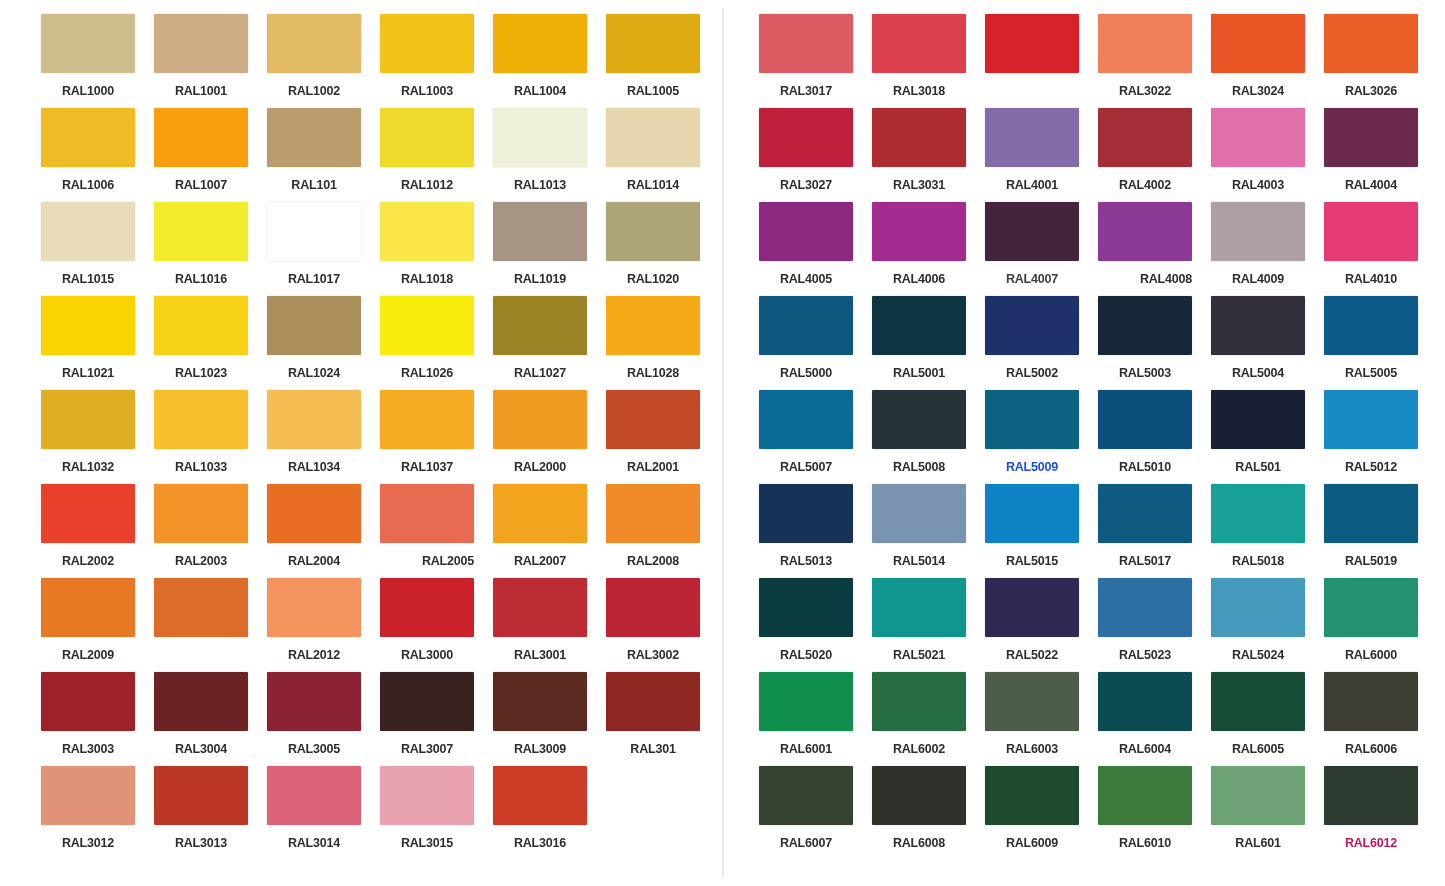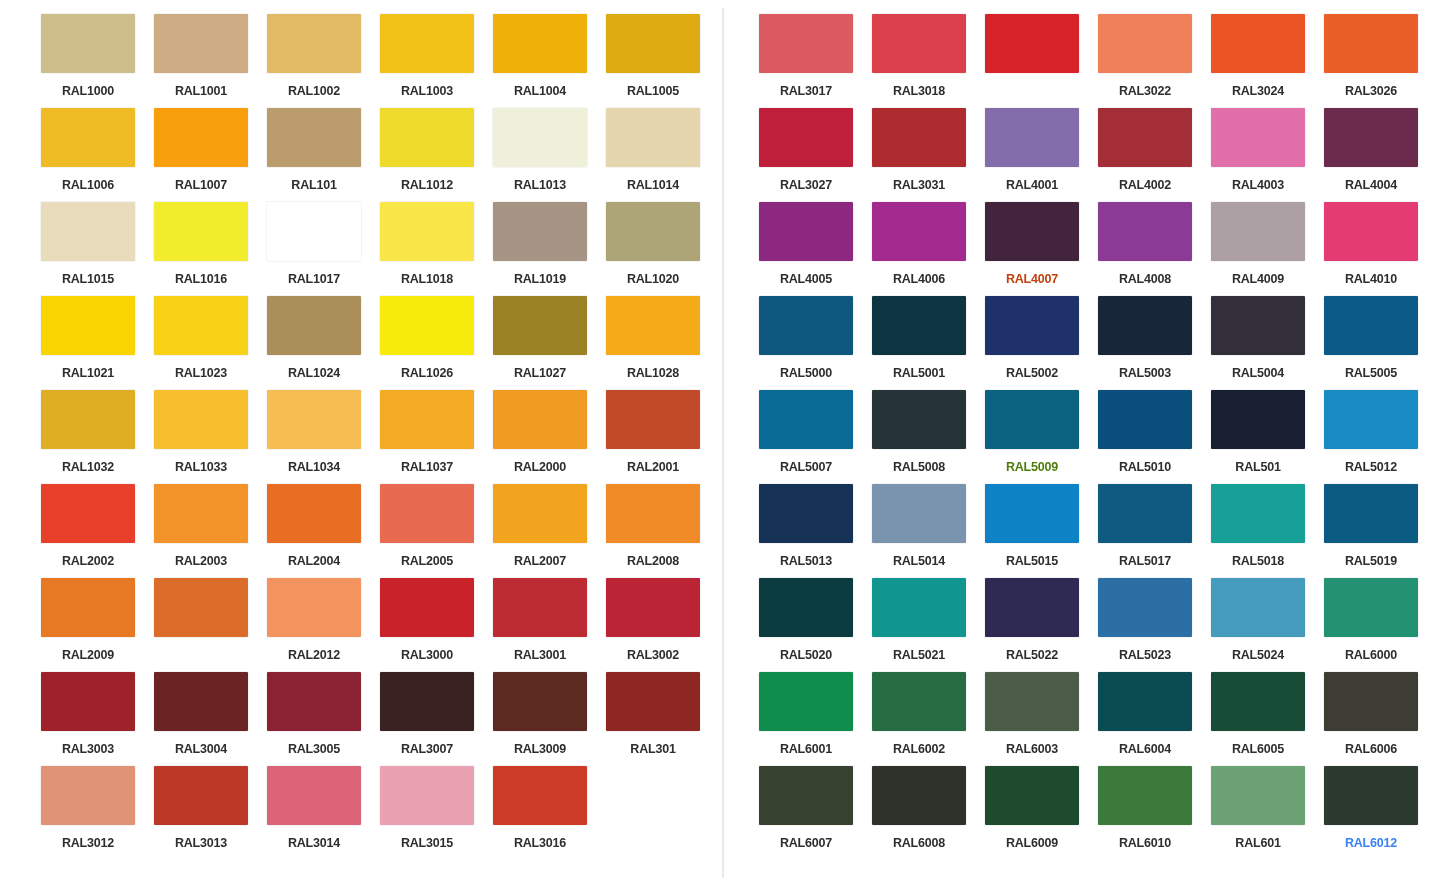--- a/index.html
+++ b/index.html
@@ -207,21 +207,21 @@
       <div class="swatch-cell">
         <div class="swatch-chip" title="RAL2003" style="background-color: rgb(242, 148, 41);"></div>
         <span class="swatch-label" style="color: rgb(46, 46, 46);">RAL2003</span>
       </div>
       <div class="swatch-cell">
         <div class="swatch-chip" title="RAL2004" style="background-color: rgb(231, 110, 34);"></div>
         <span class="swatch-label" style="color: rgb(46, 46, 46);">RAL2004</span>
       </div>
       <div class="swatch-cell">
         <div class="swatch-chip" title="RAL2005" style="background-color: rgb(232, 107, 81);"></div>
-        <span class="swatch-label" style="color: rgb(46, 46, 46);">RAL2005</span>
+        <span class="swatch-label" style="color: rgb(46, 46, 46); text-align: right;">RAL2005</span>
       </div>
       <div class="swatch-cell">
         <div class="swatch-chip" title="RAL2007" style="background-color: rgb(243, 164, 31);"></div>
         <span class="swatch-label" style="color: rgb(46, 46, 46);">RAL2007</span>
       </div>
       <div class="swatch-cell">
         <div class="swatch-chip" title="RAL2008" style="background-color: rgb(240, 139, 39);"></div>
         <span class="swatch-label" style="color: rgb(46, 46, 46);">RAL2008</span>
       </div>
       <div class="swatch-cell">
@@ -348,25 +348,25 @@
       <div class="swatch-cell">
         <div class="swatch-chip" title="RAL4005" style="background-color: rgb(141, 40, 128);"></div>
         <span class="swatch-label" style="color: rgb(46, 46, 46);">RAL4005</span>
       </div>
       <div class="swatch-cell">
         <div class="swatch-chip" title="RAL4006" style="background-color: rgb(163, 42, 142);"></div>
         <span class="swatch-label" style="color: rgb(46, 46, 46);">RAL4006</span>
       </div>
       <div class="swatch-cell">
         <div class="swatch-chip" title="RAL4007" style="background-color: rgb(67, 36, 61);"></div>
-        <span class="swatch-label" style="color: #c2410c; text-align: center;">RAL4007</span>
+        <span class="swatch-label" style="color: #404040; text-align: center;">RAL4007</span>
       </div>
       <div class="swatch-cell">
         <div class="swatch-chip" title="RAL4008" style="background-color: rgb(139, 59, 150);"></div>
-        <span class="swatch-label" style="color: rgb(46, 46, 46);">RAL4008</span>
+        <span class="swatch-label" style="color: rgb(46, 46, 46); text-align: right;">RAL4008</span>
       </div>
       <div class="swatch-cell">
         <div class="swatch-chip" title="RAL4009" style="background-color: rgb(172, 160, 164);"></div>
         <span class="swatch-label" style="color: rgb(46, 46, 46);">RAL4009</span>
       </div>
       <div class="swatch-cell">
         <div class="swatch-chip" title="RAL4010" style="background-color: rgb(228, 59, 114);"></div>
         <span class="swatch-label" style="color: rgb(46, 46, 46);">RAL4010</span>
       </div>
       <div class="swatch-cell">
@@ -396,21 +396,21 @@
       <div class="swatch-cell">
         <div class="swatch-chip" title="RAL5007" style="background-color: rgb(10, 106, 150);"></div>
         <span class="swatch-label" style="color: rgb(46, 46, 46);">RAL5007</span>
       </div>
       <div class="swatch-cell">
         <div class="swatch-chip" title="RAL5008" style="background-color: rgb(38, 52, 58);"></div>
         <span class="swatch-label" style="color: rgb(46, 46, 46);">RAL5008</span>
       </div>
       <div class="swatch-cell">
         <div class="swatch-chip" title="RAL5009" style="background-color: rgb(12, 99, 129);"></div>
-        <span class="swatch-label" style="color: #4d7c0f;">RAL5009</span>
+        <span class="swatch-label" style="color: #1d4ed8;">RAL5009</span>
       </div>
       <div class="swatch-cell">
         <div class="swatch-chip" title="RAL5010" style="background-color: rgb(11, 79, 124);"></div>
         <span class="swatch-label" style="color: rgb(46, 46, 46);">RAL5010</span>
       </div>
       <div class="swatch-cell">
         <div class="swatch-chip" title="RAL501" style="background-color: rgb(24, 31, 51);"></div>
         <span class="swatch-label" style="color: rgb(46, 46, 46);">RAL501</span>
       </div>
       <div class="swatch-cell">
@@ -504,17 +504,17 @@
       <div class="swatch-cell">
         <div class="swatch-chip" title="RAL6010" style="background-color: rgb(59, 122, 59);"></div>
         <span class="swatch-label" style="color: rgb(46, 46, 46);">RAL6010</span>
       </div>
       <div class="swatch-cell">
         <div class="swatch-chip" title="RAL601" style="background-color: rgb(109, 163, 116);"></div>
         <span class="swatch-label" style="color: rgb(46, 46, 46);">RAL601</span>
       </div>
       <div class="swatch-cell">
         <div class="swatch-chip" title="RAL6012" style="background-color: rgb(44, 58, 48);"></div>
-        <span class="swatch-label" style="color: #3b82f6;">RAL6012</span>
+        <span class="swatch-label" style="color: #be185d;">RAL6012</span>
       </div>
     </div>
 
 </div>
 
 </body></html>

